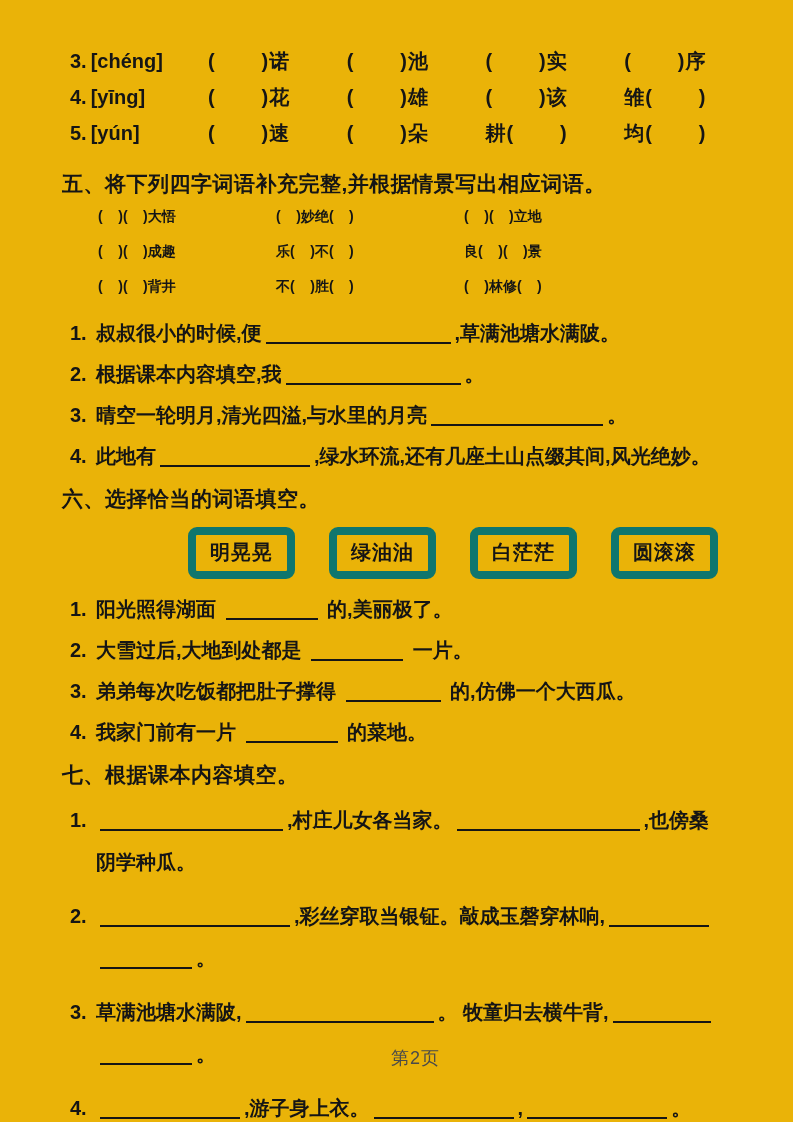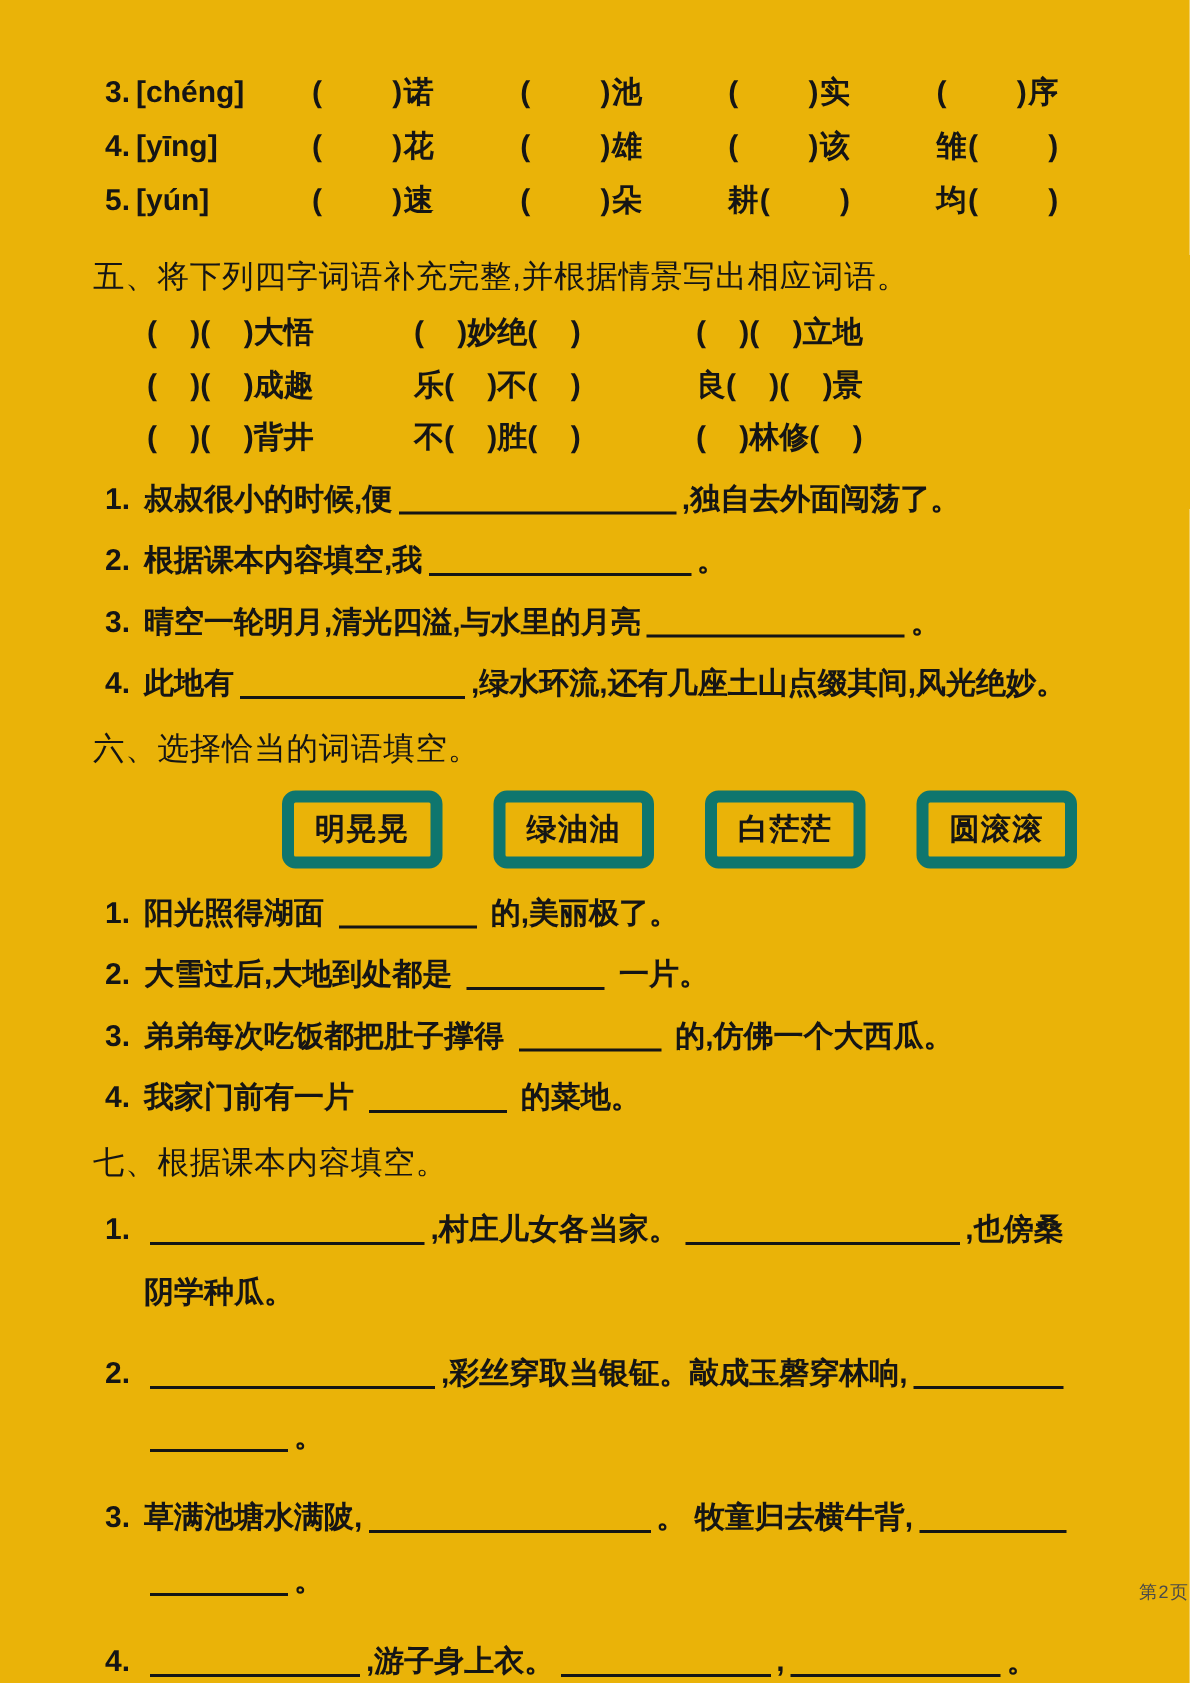--- a/index.html
+++ b/index.html
@@ -27,33 +27,33 @@
     font-size: 20px;
     font-weight: 600;
   }
   .pinyin-row .num { font-weight: 800; display: inline-block; margin-right: 4px; }
   .pinyin-row .label { white-space: pre; }
   .pinyin-row .group { white-space: pre; letter-spacing: 1px; }
 
   
   .section-title {
     font-size: 21px;
-    font-weight: 400;
+    font-weight: 700;
     letter-spacing: 0.5px;
     margin: 14px 0 10px -8px;
   }
 
   
   .idiom-row {
     display: grid;
     grid-template-columns: 178px 188px auto;
     margin-left: 28px;
     height: 35px;
     align-items: baseline;
-    font-size: 20px;
+    font-size: 14px;
     font-weight: 600;
   }
   .idiom-cell { white-space: pre; }
 
   
   .sentence {
     display: flex;
     align-items: baseline;
     margin: 0 0 12px 0;
     font-size: 20px;
@@ -85,22 +85,22 @@
     font-size: 20px;
     font-weight: 700;
     letter-spacing: 1px;
   }
 
   
   .footer {
     position: absolute;
     left: 0; right: 0;
     bottom: 52px;
-    text-align: right;
-    font-size: 12px;
+    text-align: center;
+    font-size: 18px;
     font-weight: 500;
     color: #4a4a4a;
     letter-spacing: 1px;
     padding-left: 38px;
   }
 
   .spacer-sm { height: 6px; }
 </style>
 </head>
 <body>
@@ -146,21 +146,21 @@
     </div>
     <div class="idiom-row">
       <span class="idiom-cell">(    )(    )背井</span>
       <span class="idiom-cell">不(    )胜(    )</span>
       <span class="idiom-cell">(    )林修(    )</span>
     </div>
 
     <div class="spacer-sm"></div>
     <div class="sentence">
       <span class="num">1.</span>
-      <span class="body"><span>叔叔很小的时候,便</span><span class="blank" style="width: 185px;"></span><span>,独自去外面闯荡了。</span></span>
+      <span class="body"><span>叔叔很小的时候,便</span><span class="blank" style="width: 185px;"></span><span>,草满池塘水满陂。</span></span>
     </div>
     <div class="sentence">
       <span class="num">2.</span>
       <span class="body"><span>根据课本内容填空,我</span><span class="blank" style="width: 175px;"></span><span>。</span></span>
     </div>
     <div class="sentence">
       <span class="num">3.</span>
       <span class="body"><span>晴空一轮明月,清光四溢,与水里的月亮</span><span class="blank" style="width: 172px;"></span><span>。</span></span>
     </div>
     <div class="sentence">

